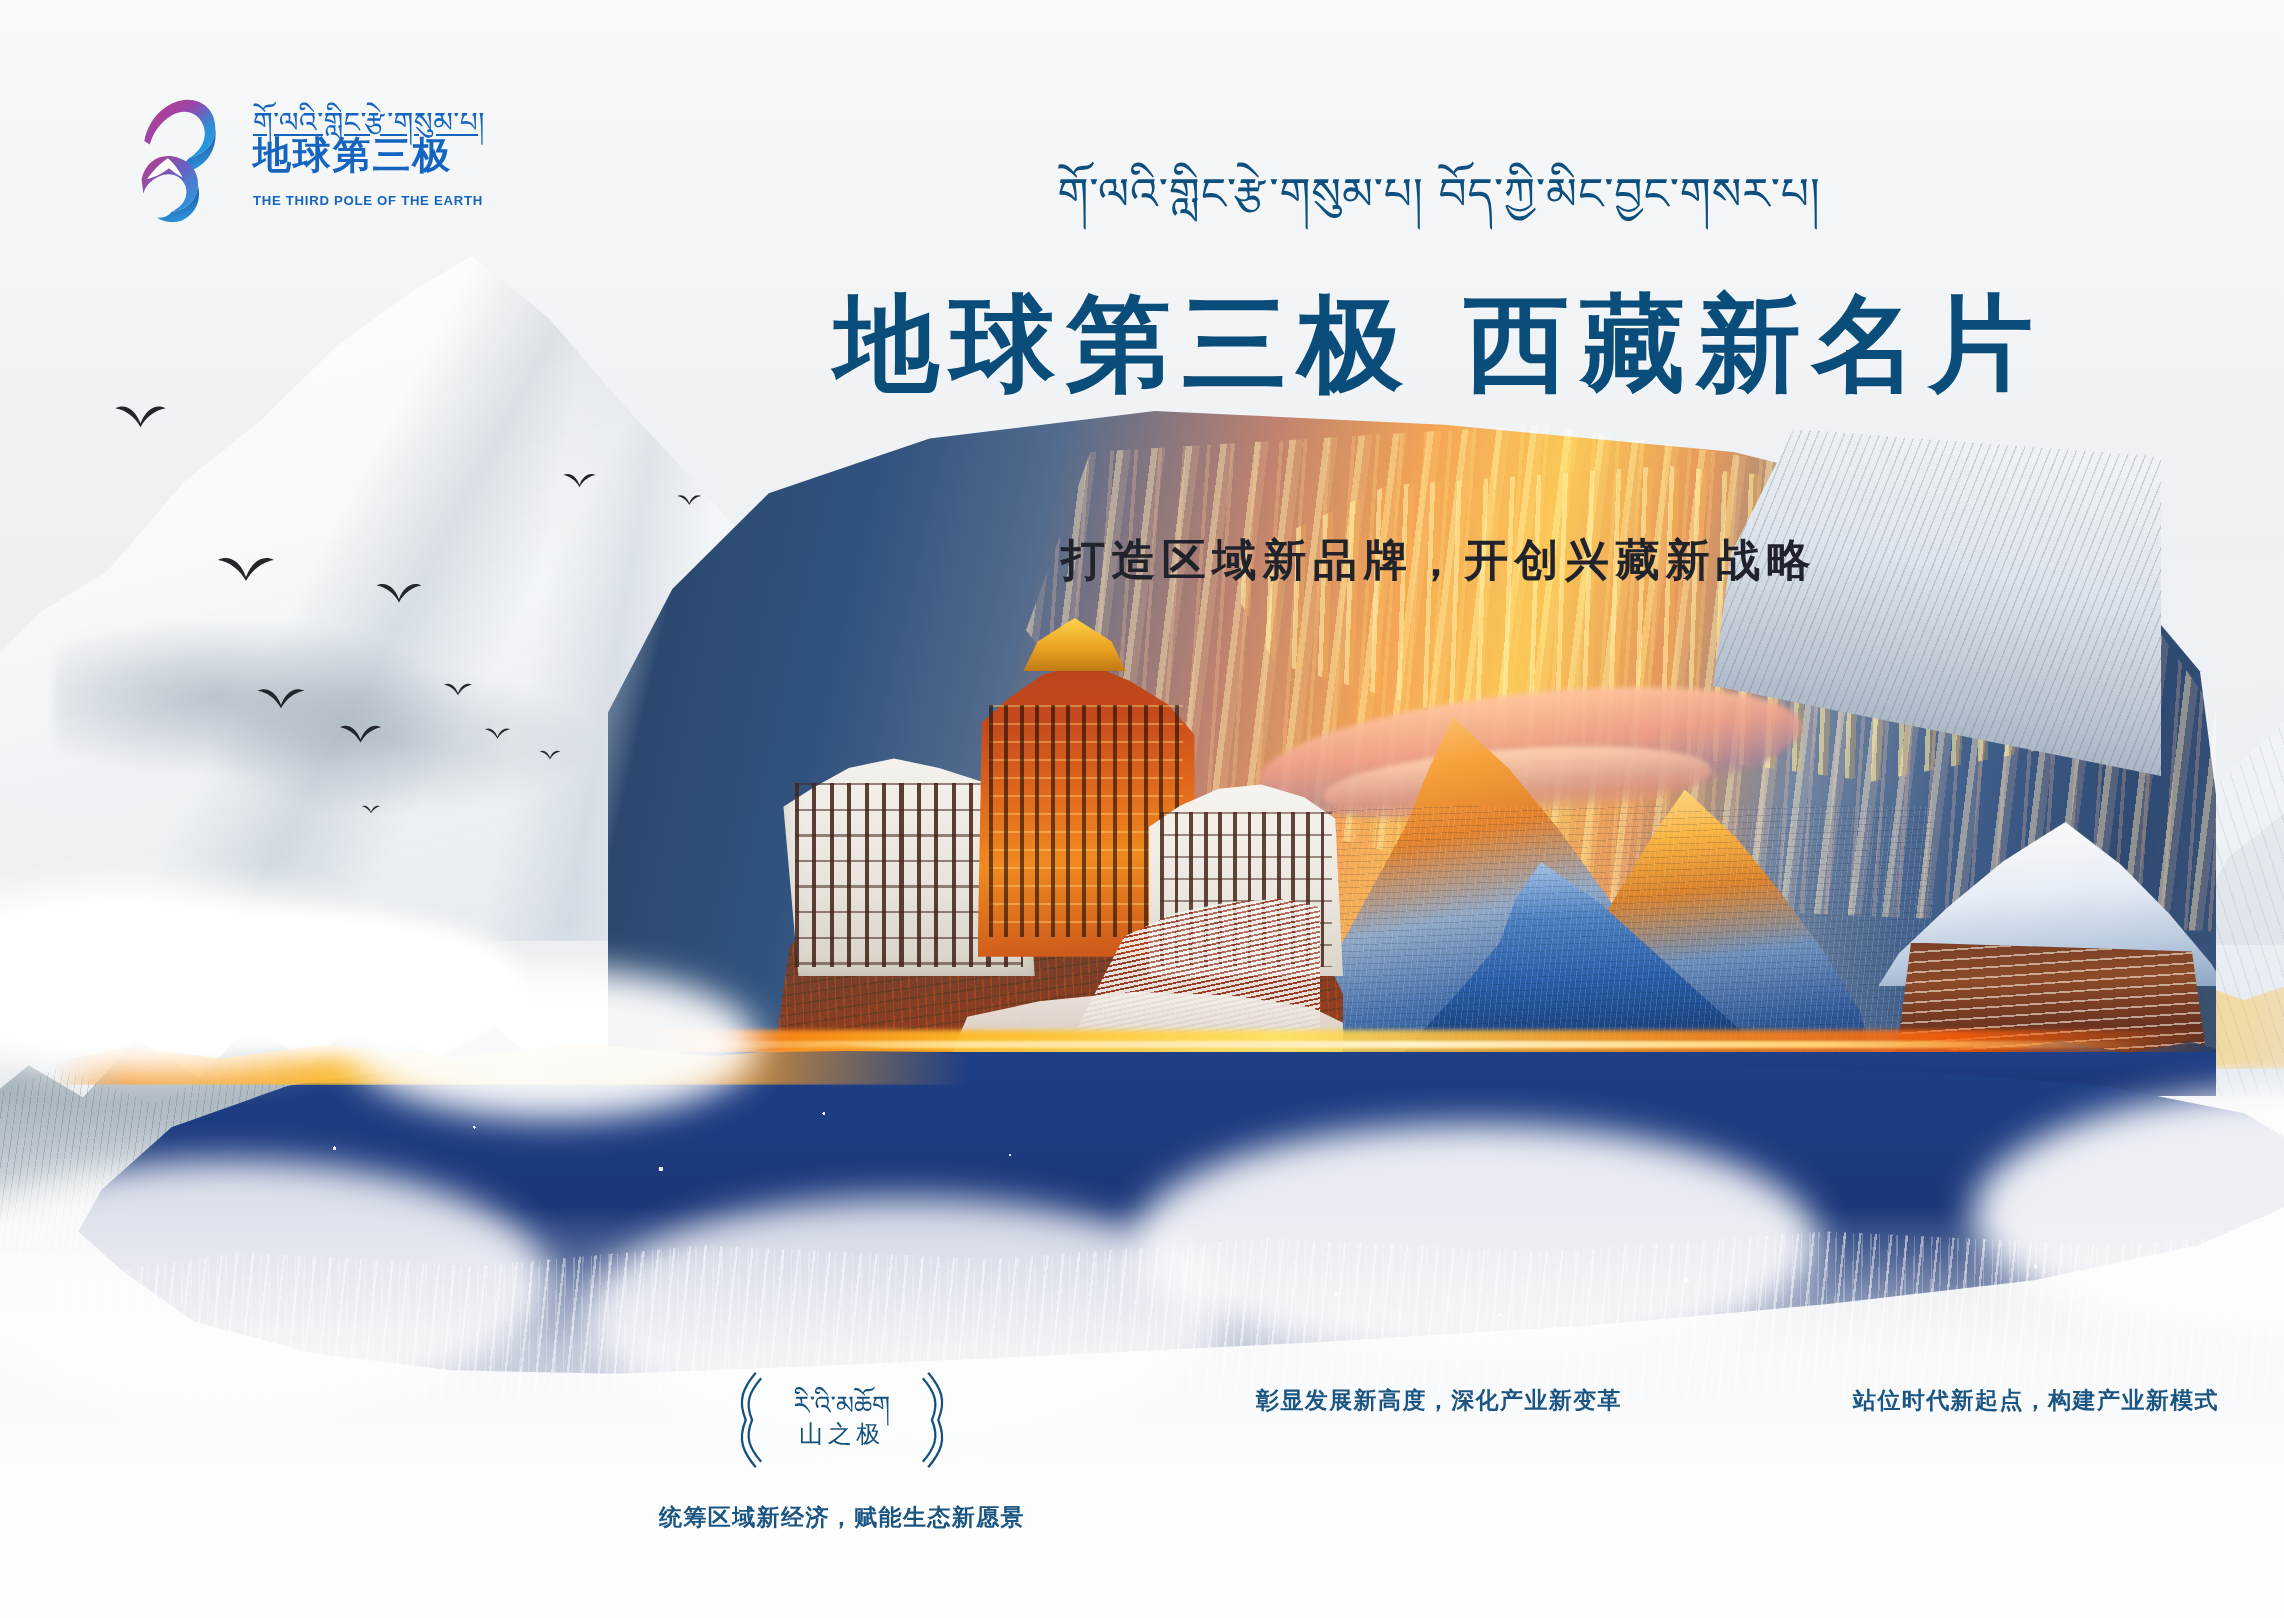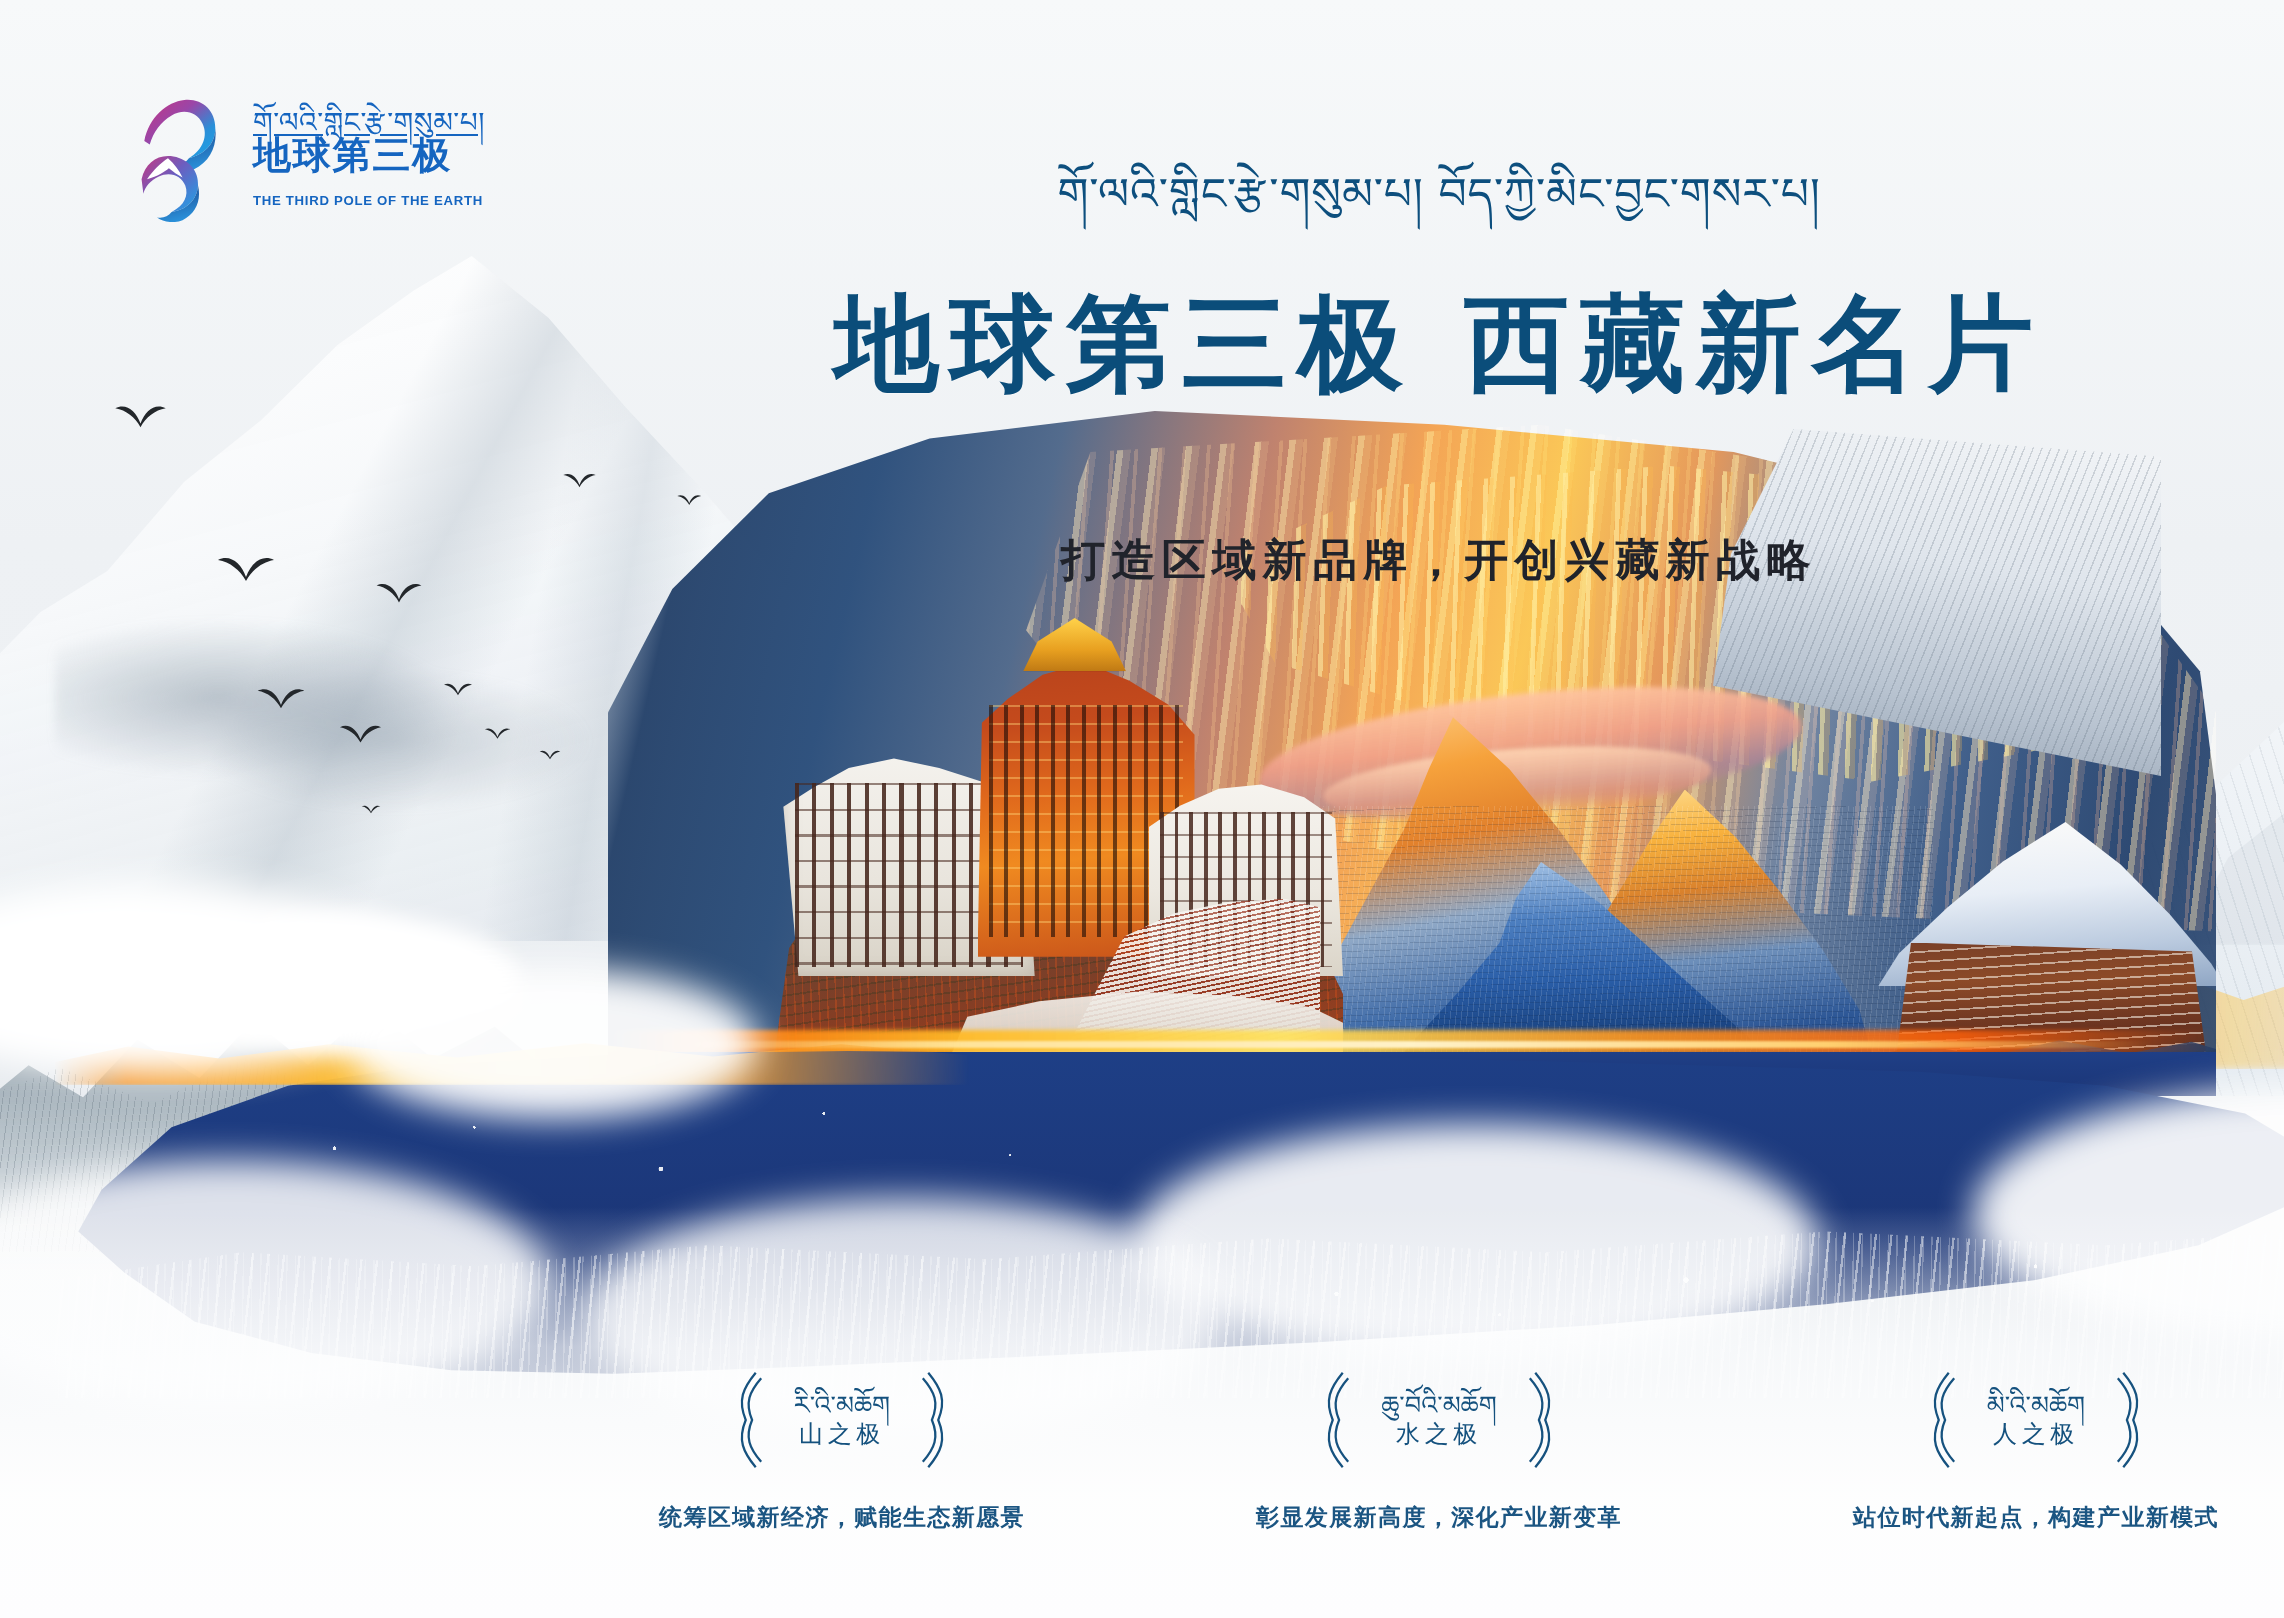--- a/index.html
+++ b/index.html
@@ -644,51 +644,23 @@
         </div>
         <svg class="brk" viewBox="0 0 92 220" style="transform:scaleX(-1);">
           <path d="M74 6 C46 40, 34 66, 52 110 C34 154, 46 180, 74 214" fill="none" stroke="#16527f" stroke-width="5"></path>
           <path d="M86 18 C60 48, 50 72, 66 110 C50 148, 60 172, 86 202" fill="none" stroke="#16527f" stroke-width="5"></path>
         </svg>
       </div>
       <div class="pillar-desc">统筹区域新经济，赋能生态新愿景</div>
     </div>
 
     <div class="pillar">
-      <div class="pillar-head">
-        <svg class="brk" viewBox="0 0 92 220">
-          <path d="M74 6 C46 40, 34 66, 52 110 C34 154, 46 180, 74 214" fill="none" stroke="#16527f" stroke-width="5"></path>
-          <path d="M86 18 C60 48, 50 72, 66 110 C50 148, 60 172, 86 202" fill="none" stroke="#16527f" stroke-width="5"></path>
-        </svg>
-        <div class="pillar-labels">
-          <div class="pillar-tib">ཆུ་བོའི་མཆོག</div>
-          <div class="pillar-cn">水之极</div>
-        </div>
-        <svg class="brk" viewBox="0 0 92 220" style="transform:scaleX(-1);">
-          <path d="M74 6 C46 40, 34 66, 52 110 C34 154, 46 180, 74 214" fill="none" stroke="#16527f" stroke-width="5"></path>
-          <path d="M86 18 C60 48, 50 72, 66 110 C50 148, 60 172, 86 202" fill="none" stroke="#16527f" stroke-width="5"></path>
-        </svg>
-      </div>
       <div class="pillar-desc">彰显发展新高度，深化产业新变革</div>
     </div>
 
     <div class="pillar">
-      <div class="pillar-head">
-        <svg class="brk" viewBox="0 0 92 220">
-          <path d="M74 6 C46 40, 34 66, 52 110 C34 154, 46 180, 74 214" fill="none" stroke="#16527f" stroke-width="5"></path>
-          <path d="M86 18 C60 48, 50 72, 66 110 C50 148, 60 172, 86 202" fill="none" stroke="#16527f" stroke-width="5"></path>
-        </svg>
-        <div class="pillar-labels">
-          <div class="pillar-tib">མི་འི་མཆོག</div>
-          <div class="pillar-cn">人之极</div>
-        </div>
-        <svg class="brk" viewBox="0 0 92 220" style="transform:scaleX(-1);">
-          <path d="M74 6 C46 40, 34 66, 52 110 C34 154, 46 180, 74 214" fill="none" stroke="#16527f" stroke-width="5"></path>
-          <path d="M86 18 C60 48, 50 72, 66 110 C50 148, 60 172, 86 202" fill="none" stroke="#16527f" stroke-width="5"></path>
-        </svg>
-      </div>
       <div class="pillar-desc">站位时代新起点，构建产业新模式</div>
     </div>
 
   </div>
 
 </div>
 
 
 </body></html>

